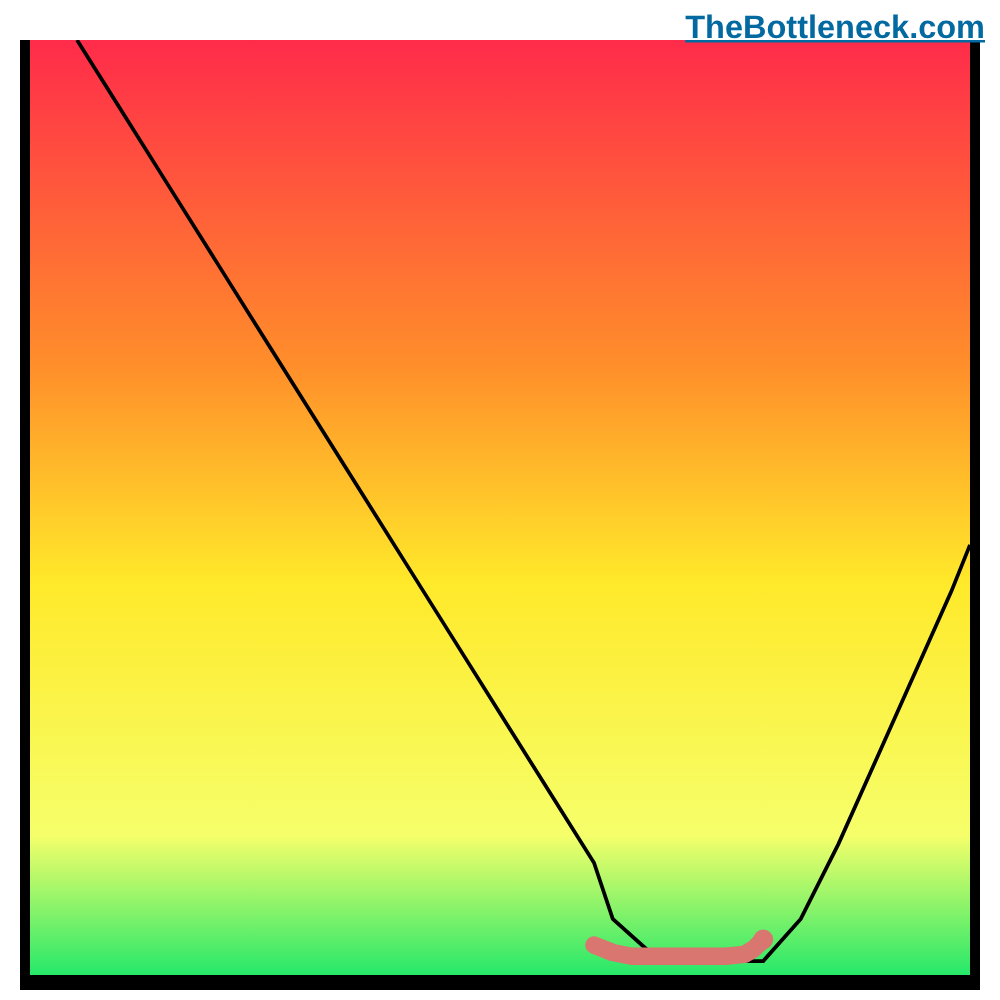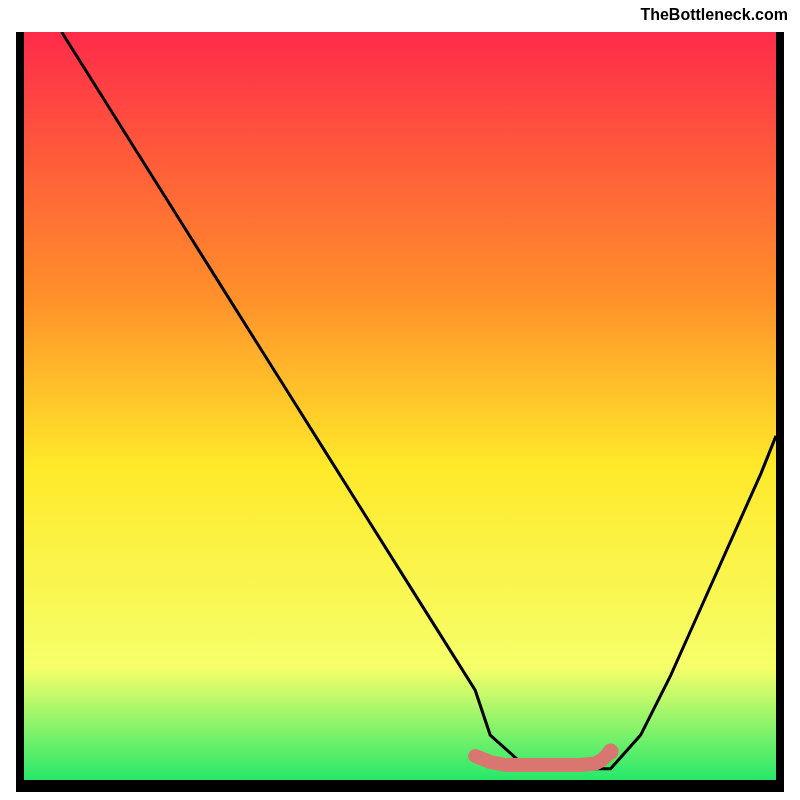--- a/index.html
+++ b/index.html
@@ -8,24 +8,25 @@
     background: #ffffff;
     width: 800px;
     height: 800px;
     position: relative;
   }
   .watermark {
     position: absolute;
     top: 6px;
     right: 12px;
     font-family: Arial, Helvetica, sans-serif;
-    font-size: 16px;
+    font-size: 26px;
     font-weight: bold;
-    color: #000000;
+    color: #0369a1;
     z-index: 3;
+    text-decoration: underline;
   }
   .frame {
     position: absolute;
     top: 32px;
     left: 16px;
     width: 768px;
     height: 760px;
     background: #000000;
   }
   .plot {

